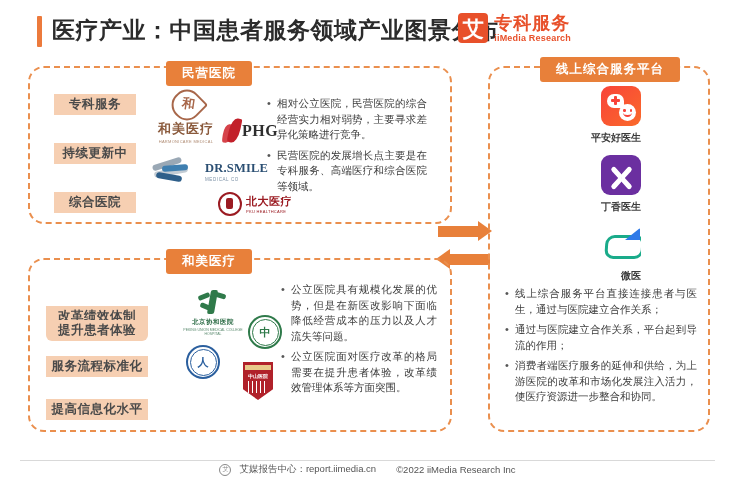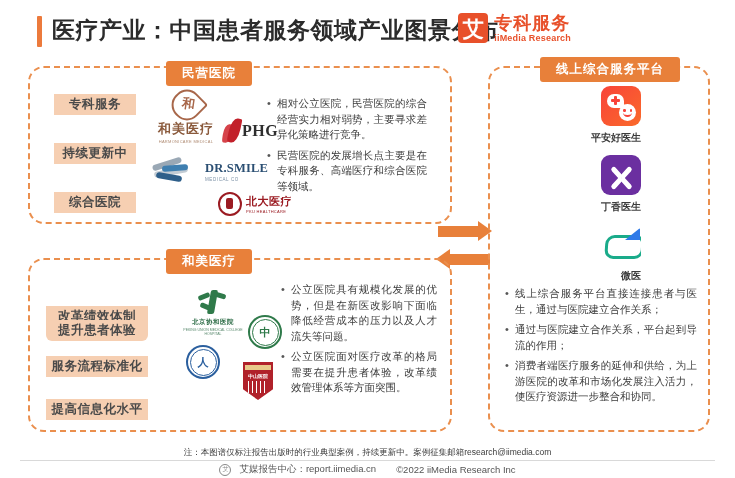--- a/index.html
+++ b/index.html
@@ -408,21 +408,20 @@
     <div class="bullet-row">
       <span class="bullet-dot">•</span>
       <span class="bullet-text">通过与医院建立合作关系，平台起到导流的作用；</span>
     </div>
     <div class="bullet-row">
       <span class="bullet-dot">•</span>
       <span class="bullet-text">消费者端医疗服务的延伸和供给，为上游医院的改革和市场化发展注入活力，使医疗资源进一步整合和协同。</span>
     </div>
   </div>
 
-  <div class="note">注：本图谱仅标注报告出版时的行业典型案例，持续更新中。案例征集邮箱research@iimedia.com</div>
   <div class="rule"></div>
   <div class="foot">
     <span class="foot-mark">艾</span>
     <span>艾媒报告中心：report.iimedia.cn</span>
     <span class="foot-sep"></span>
     <span>©2022  iiMedia Research  Inc</span>
   </div>
 
 </div>
 

